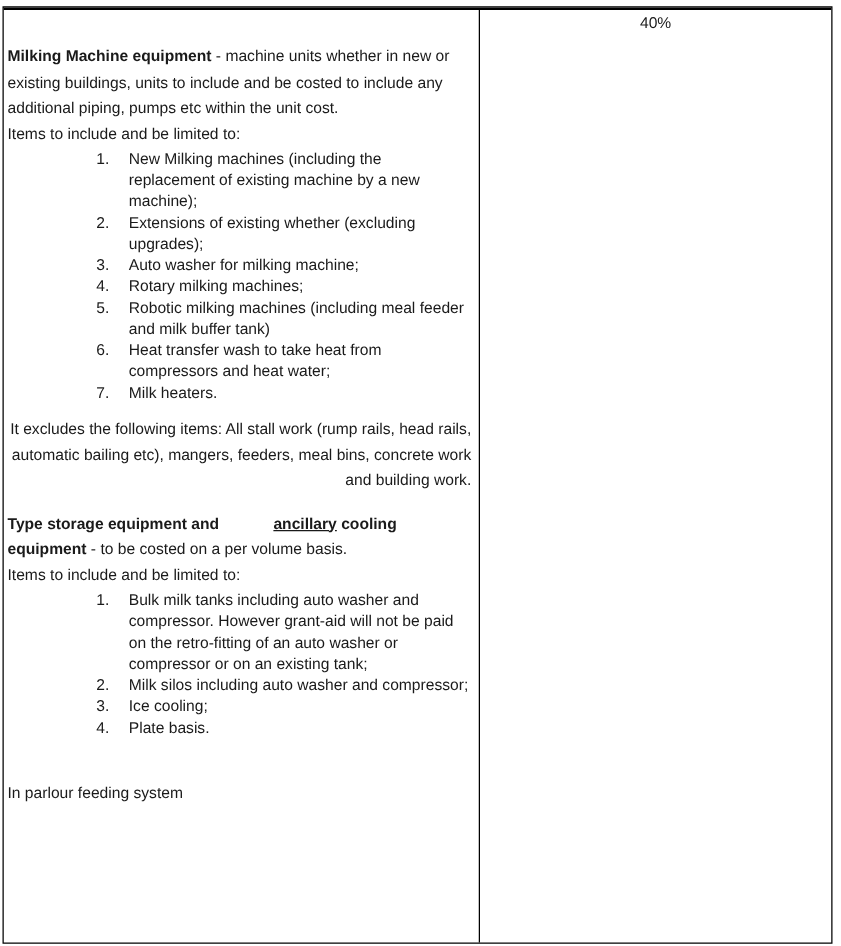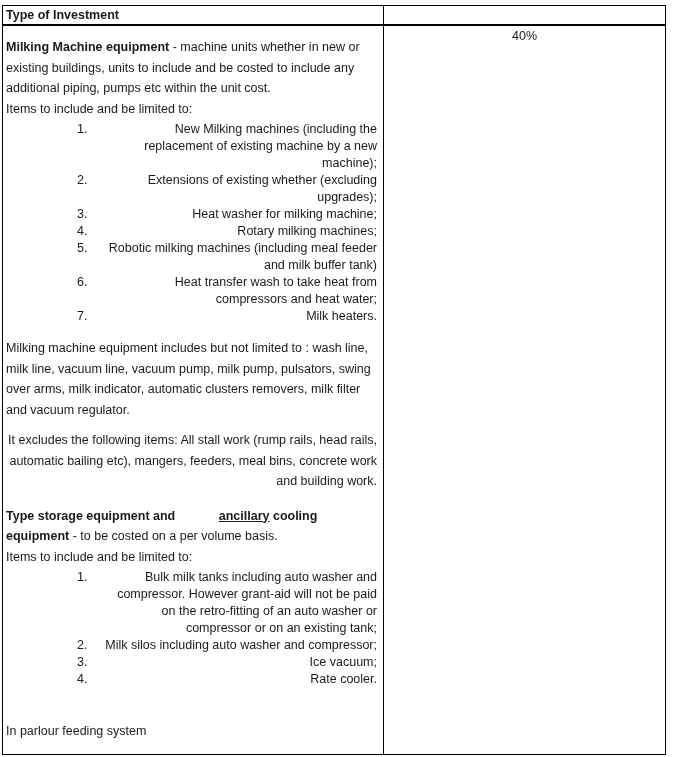--- a/index.html
+++ b/index.html
@@ -30,38 +30,37 @@
   .cell { box-sizing: border-box; }
   .cell-type { width: 381px; border-right: 1.5px solid #000; }
   .cell-rate { flex: 1 1 auto; }
   .row-header .cell {
     font-weight: 700;
     font-size: 12.5px;
     line-height: 16px;
     padding: 1px 0 1px 3px;
   }
   .row-body .cell-type {
-    padding: 11px 6px 0 3px;
+    padding: 27px 6px 0 3px;
     font-size: 12.5px;
   }
   .para { margin: 0; line-height: 20.5px; font-size: 12.5px; }
   .m-includes { margin-top: 13px; }
   .m-excludes { margin-top: 10px; text-align: right; }
   .m-storage  { margin-top: 14px; }
   .m-parlour  { margin-top: 33px; }
   .bold { font-weight: 700; }
   .bold-underline { font-weight: 700; text-decoration: underline; margin-left: 40px; }
   .num-list {
     list-style: none;
     margin: 2px 0 0 0;
     padding: 0;
     counter-reset: li;
     font-size: 12.5px;
     line-height: 17px;
-    text-align: right;
   }
   .num-list li {
     counter-increment: li;
     position: relative;
     padding-left: 97px;
   }
   .num-list li::before {
     content: counter(li) ".";
     position: absolute;
     left: 71px;
@@ -80,54 +79,52 @@
   }
   .rate-value { margin: 0 0 9px 0; }
   .rate-note { margin: 0; max-width: 278px; }
 </style>
 </head>
 <body>
 
 <div class="doc-table">
 
   <div class="row-header">
-    <div class="cell cell-type">Type of Investment</div>
   </div>
 
   <div class="row-body">
 
     <div class="cell cell-type">
 
       <p class="para"><span class="bold">Milking Machine equipment</span><span> - machine units whether in new or existing buildings, units to include and be costed to include any additional piping, pumps etc within the unit cost.</span></p>
 
       <p class="para">Items to include and be limited to:</p>
 
       <ol class="num-list">
         <li>New Milking machines (including the  replacement of existing machine by a new machine);</li>
         <li>Extensions of existing whether (excluding upgrades);</li>
-        <li>Heat washer for milking machine;</li>
+        <li>Auto washer for milking machine;</li>
         <li>Rotary milking machines;</li>
         <li>Robotic milking machines (including meal feeder and milk buffer tank)</li>
         <li>Heat transfer wash to take heat from compressors and heat water;</li>
         <li>Milk heaters.</li>
       </ol>
 
-      <p class="para m-includes">Milking machine equipment includes but not limited to : wash line, milk line, vacuum line, vacuum pump, milk pump, pulsators, swing over arms, milk indicator, automatic clusters removers, milk filter and vacuum regulator.</p>
 
       <p class="para m-excludes">It excludes the following items: All stall work (rump rails, head rails, automatic bailing etc), mangers, feeders, meal bins, concrete work and building work.</p>
 
       <p class="para m-storage"><span class="bold">Type storage equipment and </span><span class="bold-underline">ancillary</span><span class="bold"> cooling equipment</span><span> - to be costed on a per volume basis.</span></p>
 
       <p class="para">Items to include and be limited to:</p>
 
       <ol class="num-list">
         <li>Bulk milk tanks including auto washer and compressor.  However grant-aid will not be paid on the retro-fitting of an auto washer or compressor or on an existing tank;</li>
         <li>Milk silos including auto washer and compressor;</li>
-        <li>Ice vacuum;</li>
-        <li>Rate cooler.</li>
+        <li>Ice cooling;</li>
+        <li>Plate basis.</li>
       </ol>
 
       <p class="para m-parlour">In parlour feeding system</p>
 
     </div>
 
     <div class="cell cell-rate">
       <div class="rate-cell-inner">
         <p class="rate-value">40%</p>
       </div>

